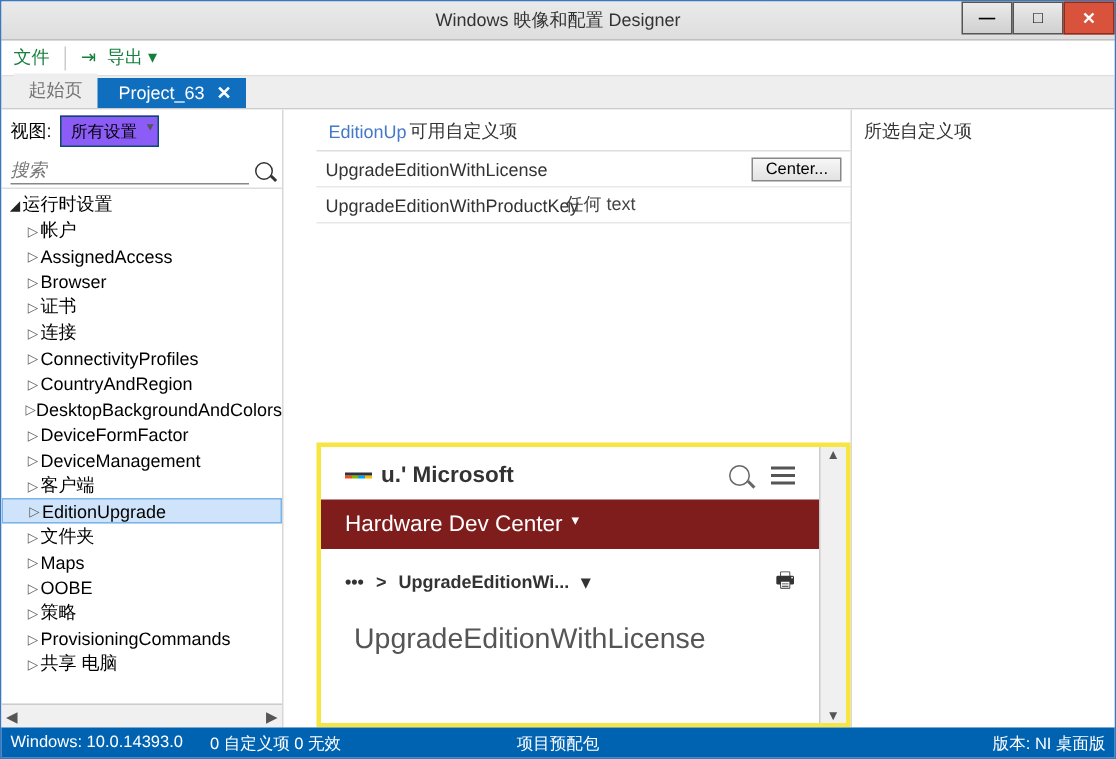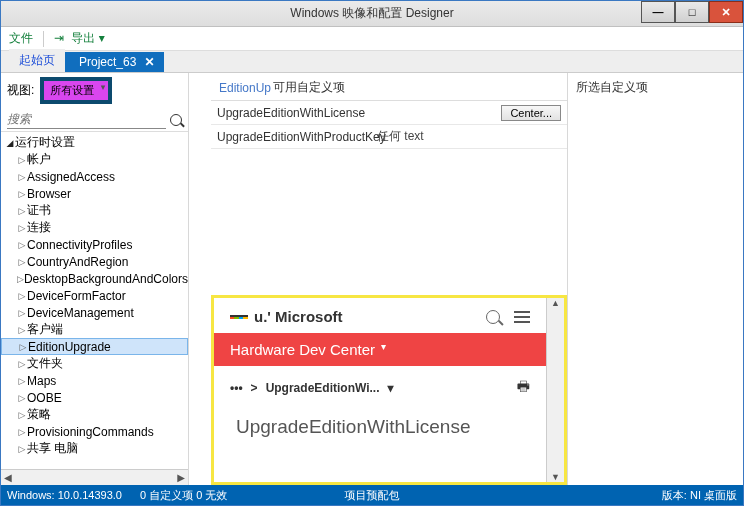--- a/index.html
+++ b/index.html
@@ -9,27 +9,27 @@
 .titlebar .appicon { width: 16px; height: 16px; margin: 0 6px; display: inline-block; }
 .titlebar .title { position: absolute; left: 50%; transform: translateX(-50%); color: #333; font-size: 12px; }
 .titlebtns { position: absolute; right: 0; top: 0; display: flex; }
 .tbtn { width: 34px; height: 22px; border: 1px solid #555; background: linear-gradient(#eaeaea,#d0d0d0); display: flex; align-items: center; justify-content: center; font-size: 11px; font-weight: bold; }
 .tbtn.close { background: #d9533c; color: #fff; border-color: #8b2e1a; }
 .menubar { height: 24px; background: #fff; display: flex; align-items: center; padding: 0 8px; gap: 10px; border-bottom: 1px solid #ddd; }
 .menubar .mitem { color: #15803d; font-size: 12px; }
 .menubar .sep { width: 1px; height: 16px; background: #ccc; }
 .exporticon { display: inline-block; width: 14px; position:relative; }
 .tabbar { height: 22px; background: #eee; display: flex; align-items: flex-end; padding-left: 8px; border-bottom: 1px solid #ccc; }
-.tabstart { padding: 3px 10px; font-size: 12px; color: #1d4ed8; background:#eee;}
+.tabstart { padding: 3px 10px; font-size: 12px; color: #737373; background:#eee;}
 .tabproj { padding: 3px 10px 3px 14px; font-size: 12px; color: #fff; background: #106ebe; display: flex; align-items: center; gap: 8px; }
 .tabproj .x { font-weight: bold; font-family: Arial; font-size:12px;}
 .columns { flex: 1; display: flex; background: #fff; overflow: hidden; }
 .leftcol { width: 188px; display: flex; flex-direction: column; border-right: 1px solid #d8d8d8; }
 .viewrow { display: flex; align-items: center; padding: 4px 6px; gap: 6px; }
-.dd { border: 4px solid #0c4a6e; padding: 2px 14px 2px 6px; font-size: 11px; background: #d946ef; position: relative; }
+.dd { border: 1px solid #0c4a6e; padding: 2px 14px 2px 6px; font-size: 11px; background: #8b5cf6; position: relative; }
 .dd::after { content: "▾"; position: absolute; right: 3px; top: 1px; font-size: 9px; color: #555; }
 .searchrow { display: flex; align-items: center; padding: 2px 6px; border-bottom: 1px solid #ddd; }
 .searchinput { flex: 1; border: none; border-bottom: 1px solid #888; font-style: italic; font-size: 12px; padding: 2px 0; outline: none; }
 .magicon { width: 12px; height: 12px; border: 1.5px solid #333; border-radius: 50%; position: relative; margin-left: 4px; }
 .magicon::after { content: ""; position: absolute; width: 5px; height: 1.5px; background: #333; transform: rotate(45deg); right: -4px; bottom: -1px; }
 .tree { flex: 1; overflow: hidden; padding: 2px 0; }
 .trow { display: flex; align-items: center; height: 17px; font-size: 12px; white-space: nowrap; cursor: default; }
 .trow .arrow { width: 10px; text-align: center; color: #666; font-size: 9px; font-family: Arial; }
 .trow .arrow.open { color: #222; }
 .pad0 { padding-left: 4px; } .pad1 { padding-left: 16px; }
@@ -49,21 +49,21 @@
 .docinner { flex: 1; background: #fff; display: flex; flex-direction: column; }
 .docscroll { width: 18px; background: #f0f0f0; border-left: 1px solid #ccc; display:flex; flex-direction:column; align-items:center; }
 .docscroll div {font-size:9px; color:#555; line-height:10px;}
 .dochead { display: flex; align-items: center; padding: 10px 16px 8px 16px; }
 .mslogo { display: flex; align-items: center; gap: 6px; font-weight:600; font-size: 15px; color: #333;}
 .flag { width: 18px; height: 4px; display: inline-block; background: linear-gradient(90deg,#f25022 0 25%,#7fba00 25% 50%,#00a4ef 50% 75%,#ffb900 75% 100%); border-top:2px solid #333; }
 .docsearch { margin-left: auto; width: 14px; height: 14px; border: 1.5px solid #666; border-radius: 50%; position: relative; }
 .docsearch::after { content: ""; position: absolute; width: 6px; height: 1.5px; background: #666; transform: rotate(45deg); right: -5px; bottom: -1px; }
 .ham { margin-left: 14px; width: 16px; height: 12px; display:flex; flex-direction:column; justify-content:space-between;}
 .ham span{height:2px;background:#555;display:block;}
-.bluebar { background: #ef4444; color: #fff; padding: 8px 16px; font-size: 15px; display:flex; gap:6px;}
+.bluebar { background: #7f1d1d; color: #fff; padding: 8px 16px; font-size: 15px; display:flex; gap:6px;}
 .bluebar .chev{font-size:10px;}
 .docbc { display: flex; align-items: center; gap: 8px; padding: 10px 16px; font-size: 12px; font-weight:600; color:#333;}
 .docbc .printicon{margin-left:auto; font-size:14px; font-weight:normal;}
 .docbig { padding: 6px 22px; font-size: 19px; color: #555; font-weight: 300; }
 .rightcol { width: 175px; padding: 6px 8px; }
 .rightcol .hdr { font-size: 12px; color: #333; }
 .statusbar { height: 20px; background: #0063b1; color: #fff; display: flex; align-items: center; font-size: 11px; padding: 0 6px; }
 .statusbar .sseg { margin-right: 18px; }
 .statusbar .mid { position: absolute; left: 50%; transform: translateX(-50%); }
 .statusbar .right { margin-left: auto; }

